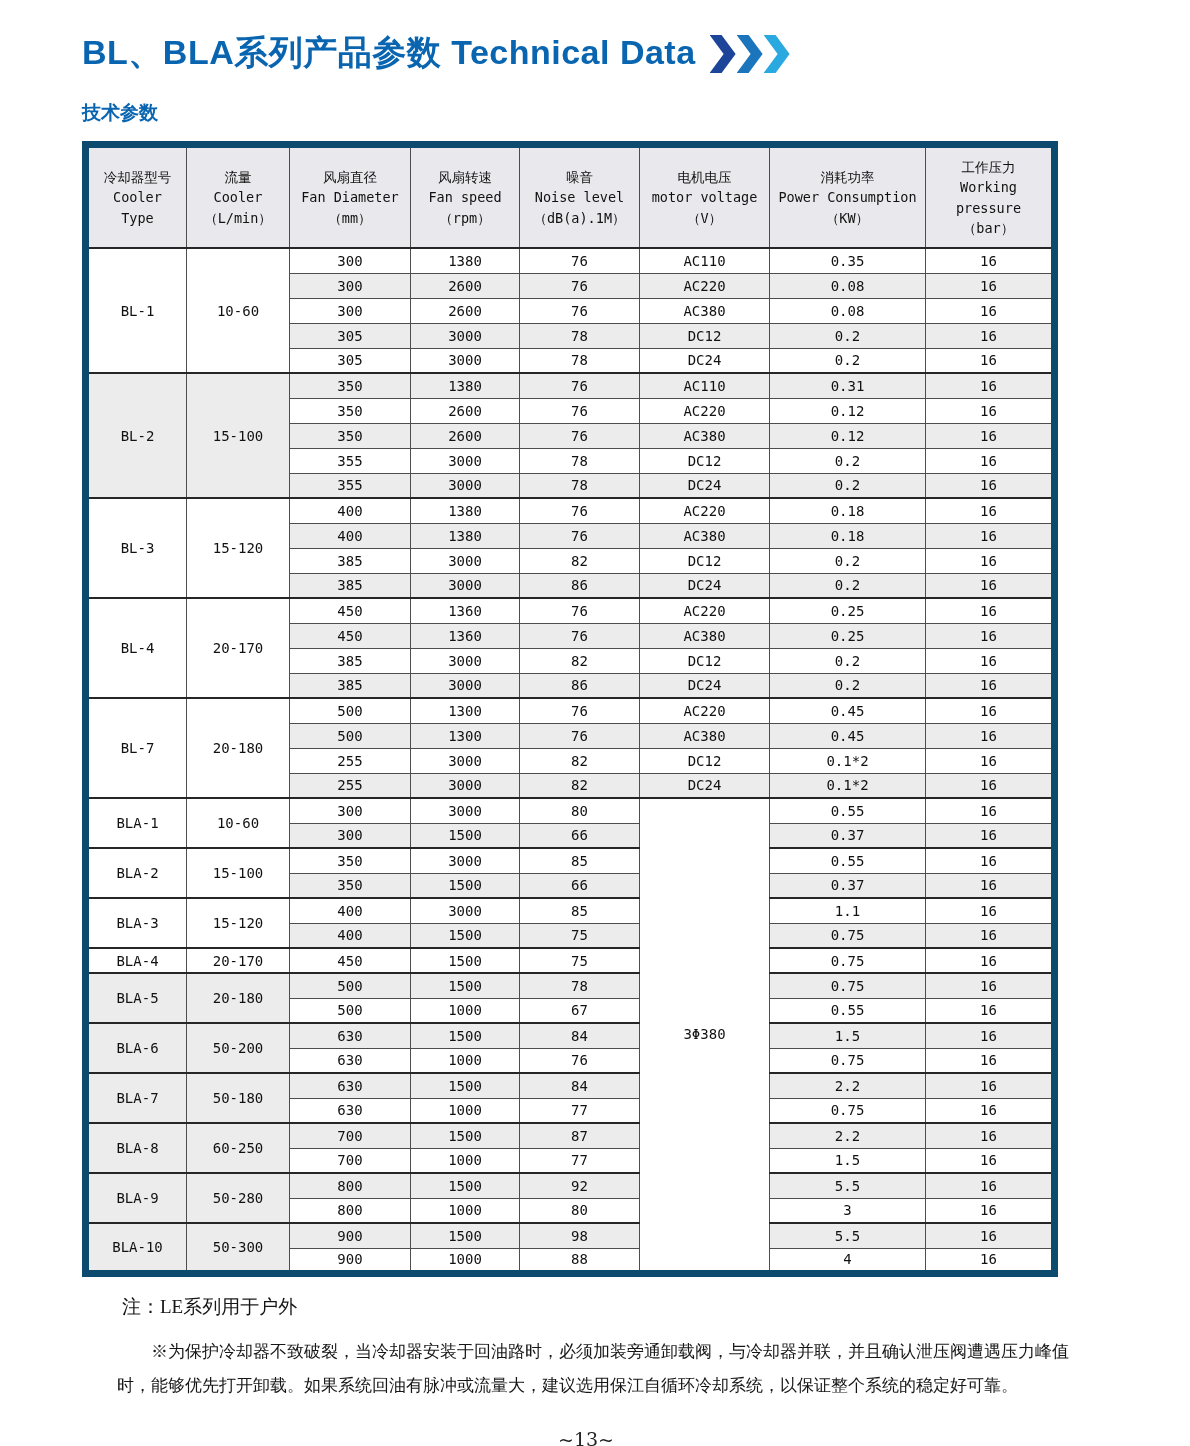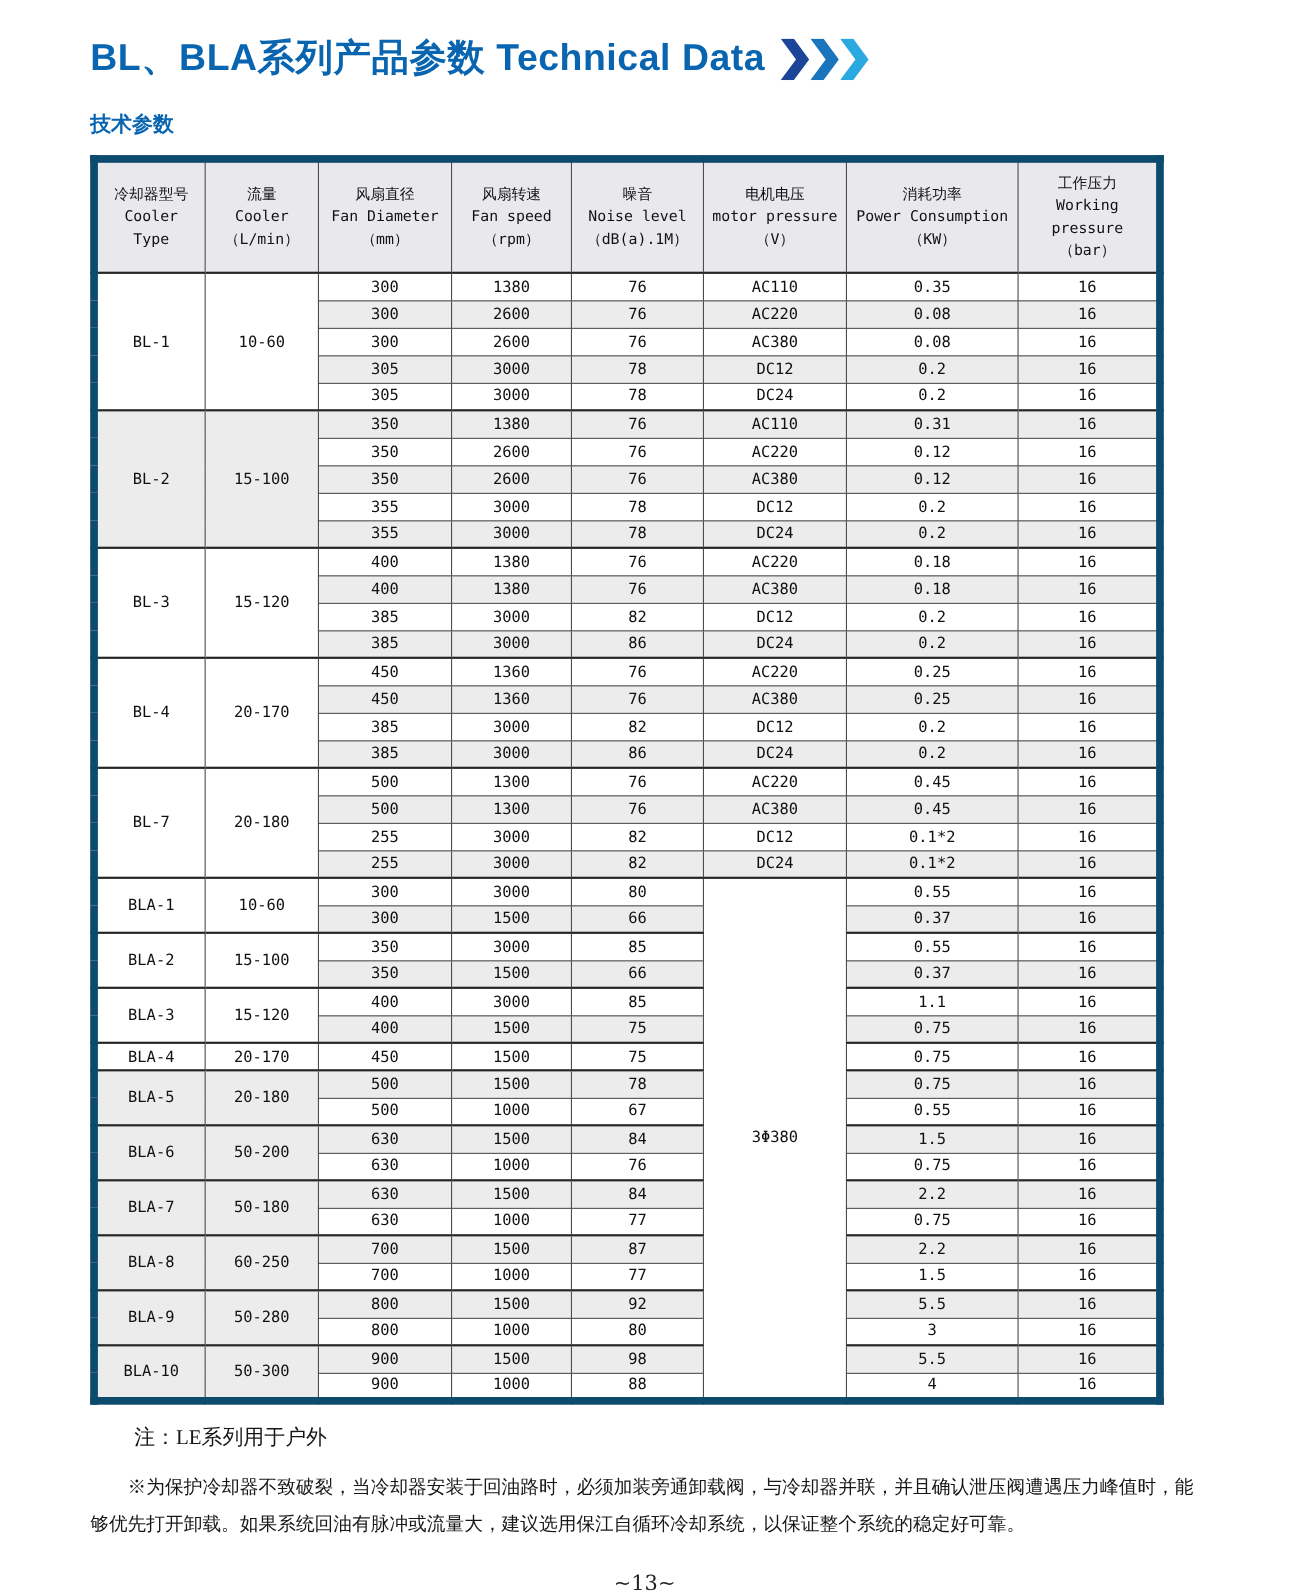--- a/index.html
+++ b/index.html
@@ -90,20 +90,21 @@
     margin-top: 17px;
     font-size: 19px;
     margin-left: 40px;
   }
   .warning {
     margin-top: 15px;
     font-size: 17px;
     line-height: 2.05;
     text-indent: 2em;
     color: #161616;
+    margin-left: 35px;
   }
   .pagenum {
     margin-top: 24px;
     text-align: center;
     font-size: 19px;
     color: #222;
     font-family: "DejaVu Serif", "Liberation Serif", serif;
   }
 </style>
 </head>
@@ -155,21 +156,21 @@
             <div>Fan speed</div>
             <div>（rpm）</div>
           </th>
           <th>
             <div>噪音</div>
             <div>Noise level</div>
             <div>（dB(a).1M）</div>
           </th>
           <th>
             <div>电机电压</div>
-            <div>motor pressure</div>
+            <div>motor voltage</div>
             <div>（V）</div>
           </th>
           <th>
             <div>消耗功率</div>
             <div>Power Consumption</div>
             <div>（KW）</div>
           </th>
           <th>
             <div>工作压力</div>
             <div>Working</div>

